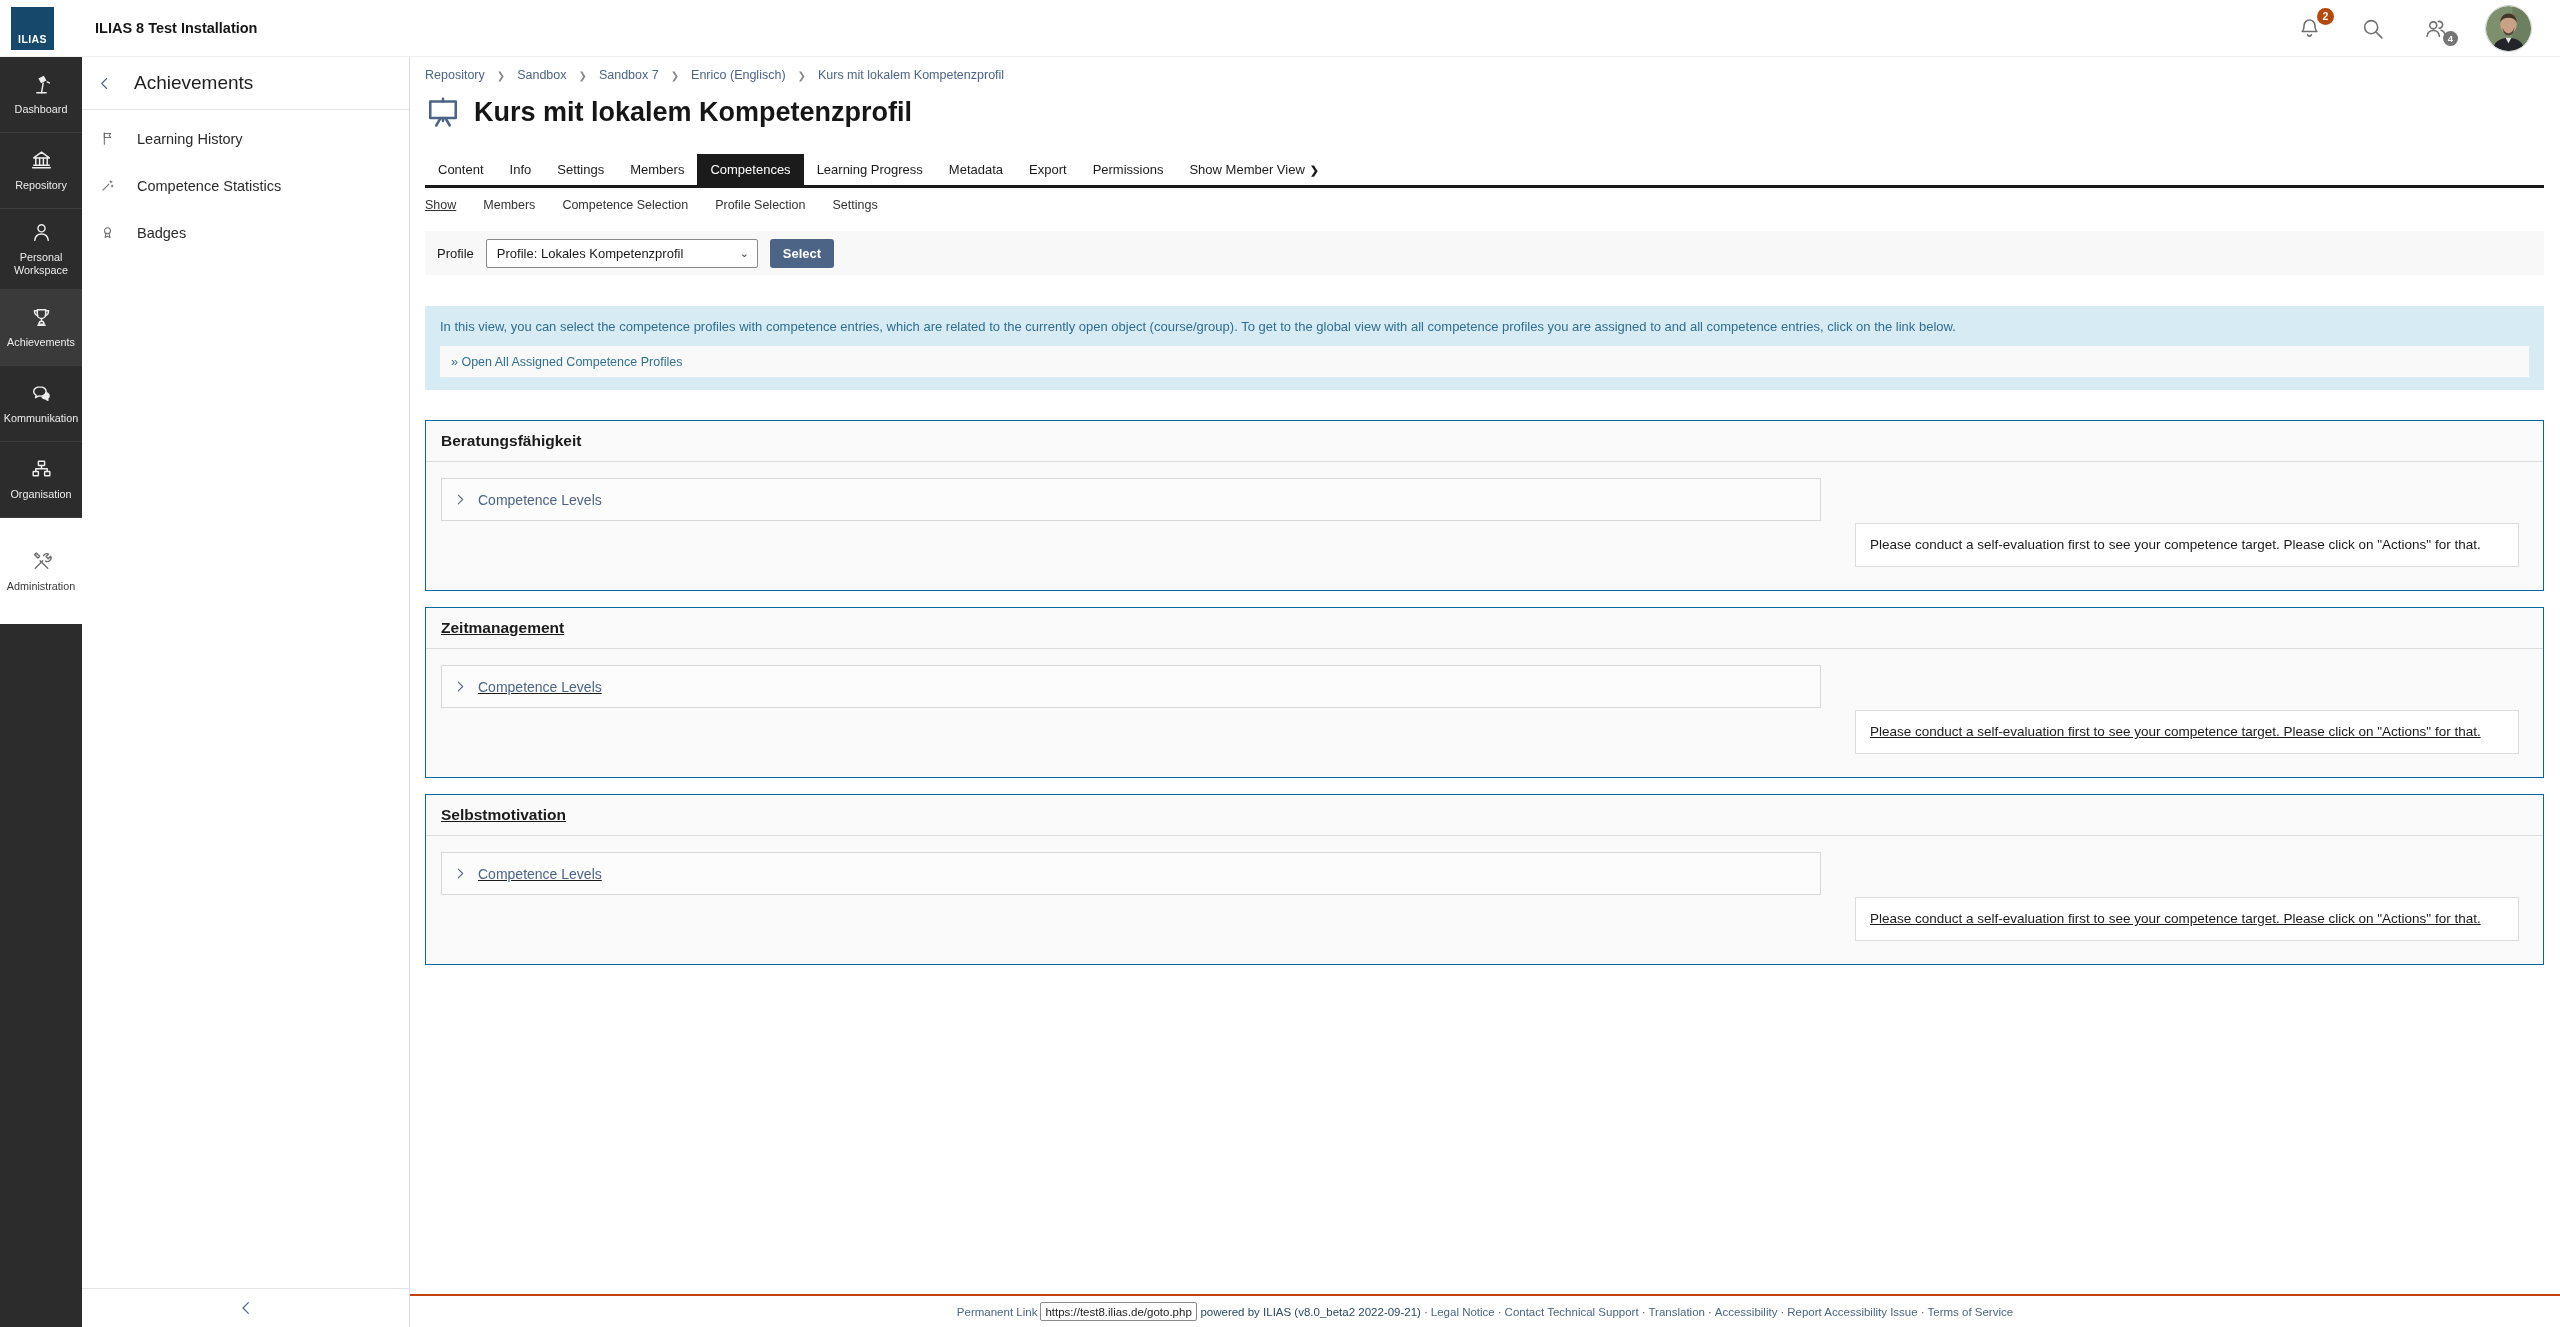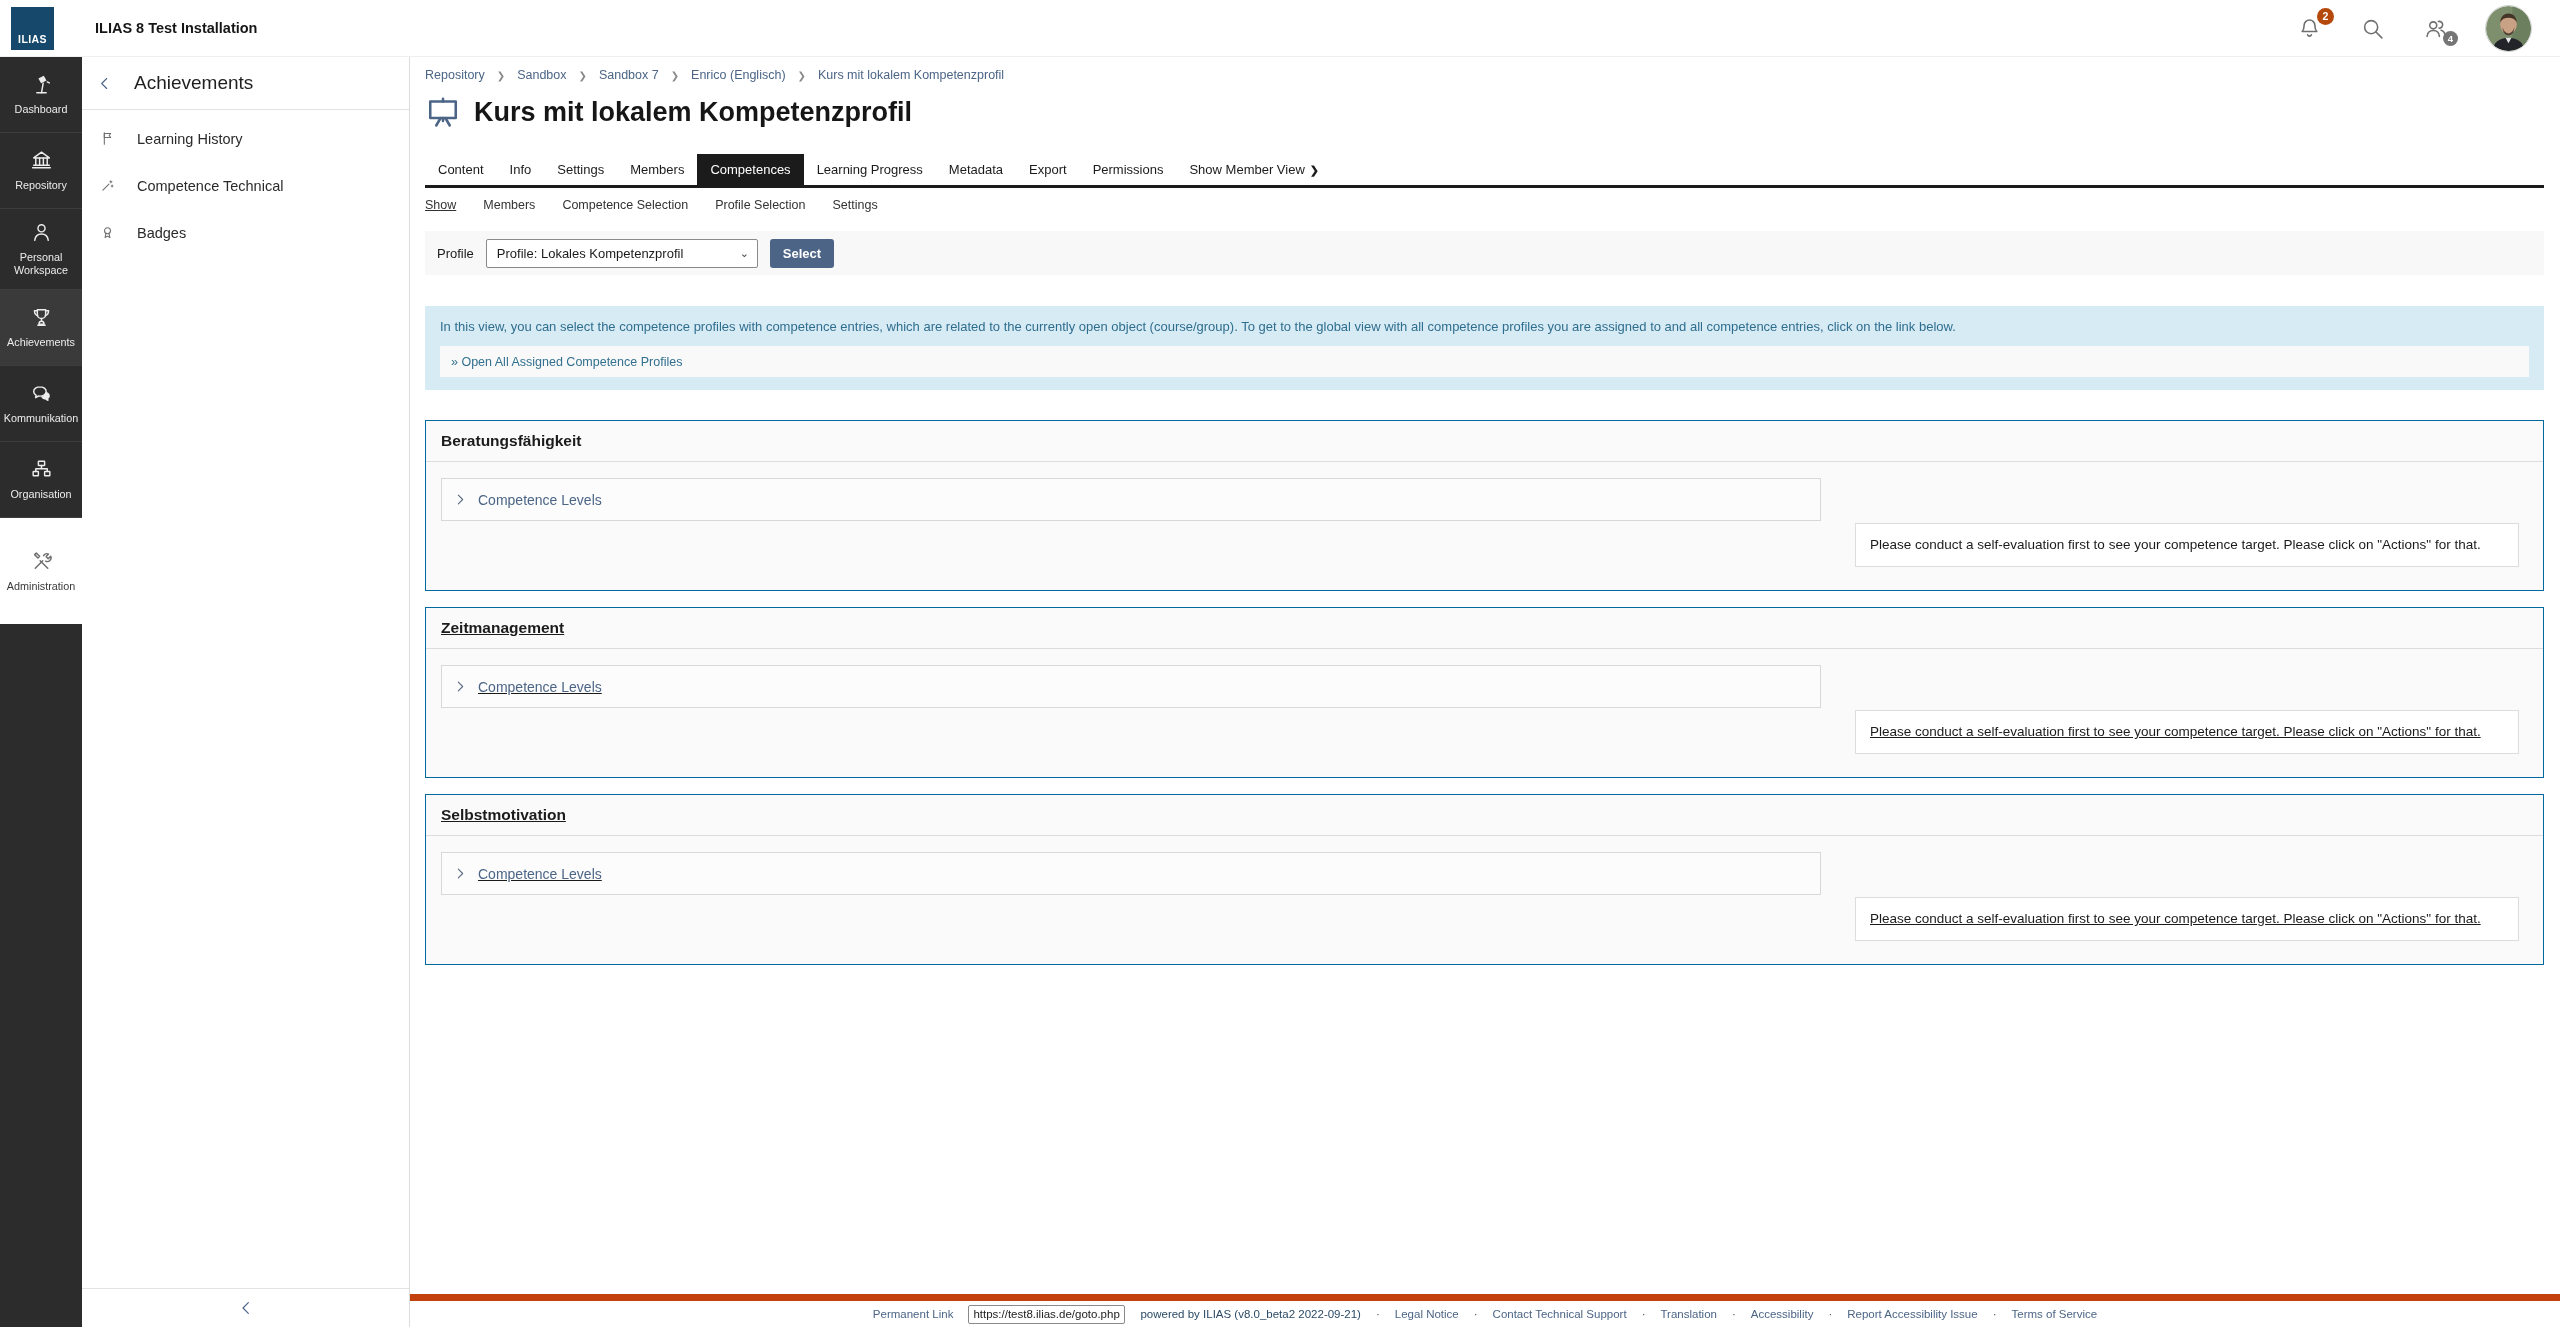--- a/index.html
+++ b/index.html
@@ -89,22 +89,22 @@
   .panel + .panel { margin-top:16px;text-decoration:underline; }
   .panel-head { padding:11px 15px; font-size:15.5px; font-weight:600; color:#1b1b1b; border-bottom:1px solid #ddd; }
   .panel-body { display:flex; align-items:flex-start; padding:16px 24px 0 15px; height:128px; }
   .accordion { width:1380px; height:43px; background:#fcfcfc; border:1px solid #d8d8d8;
                display:flex; align-items:center; gap:11px; padding:0 12px; cursor:pointer; }
   .accordion svg { width:13px; height:13px; color:#5a6a80; flex:none; display:block; }
   .accordion a { color:#4c6586; font-size:14px; }
   .msgbox { margin-left:auto; width:664px; background:#fff; border:1px solid #ddd; padding:10px 14px;
             font-size:13.5px; line-height:1.6; color:#1b1b1b;margin-top:45px; }
 
-  .footer { position:absolute; left:0; right:0; bottom:0; height:33px; background:#fff; border-top:7px solid #c2410c;
-            display:flex; align-items:center; justify-content:center; gap:15px; font-size:11.5px; }
+  .footer { position:absolute; left:0; right:0; bottom:0; height:33px; background:#fff; border-top:2px solid #c2410c;
+            display:flex; align-items:center; justify-content:center; gap:3px; font-size:11.5px; }
   .footer a { color:#4c6586; }
   .permalink-input { width:157px; height:19px; border:1px solid #8a8a8a; border-radius:2px; font-size:11.5px;
                      padding:0 4px; font-family:inherit; color:#222; background:#fff; }
   .powered { color:#2b4a66; }
   .fdot { color:#555; }
 </style>
 </head>
 <body>
 
 <header class="topbar">
@@ -235,21 +235,21 @@
             <path d="M7.5 5h9l-2.1 2.8 2.1 2.8h-9z"></path>
         </svg>
         <span>Learning History</span>
       </div>
       <div class="sb-item">
         <svg viewBox="0 0 24 24" fill="none" stroke="currentColor" stroke-width="1.5" stroke-linecap="round" stroke-linejoin="round">
           <path d="M5.5 18.5L14 10"></path>
           <path d="M16.8 4l.8 2 2 .8-2 .8-.8 2-.8-2-2-.8 2-.8z" fill="currentColor" stroke="none"></path>
           <path d="M18.5 11.5v2.4M17.3 12.7h2.4"></path>
         </svg>
-        <span>Competence Technical</span>
+        <span>Competence Statistics</span>
       </div>
       <div class="sb-item">
         <svg viewBox="0 0 24 24" fill="none" stroke="currentColor" stroke-width="1.5" stroke-linecap="round" stroke-linejoin="round">
           <circle cx="12" cy="9.5" r="4.2"></circle>
           <path d="M10 13.2L8.6 19l3.4-1.9 3.4 1.9-1.4-5.8"></path>
         </svg>
         <span>Badges</span>
       </div>
     </div>
     <div class="sb-foot">

